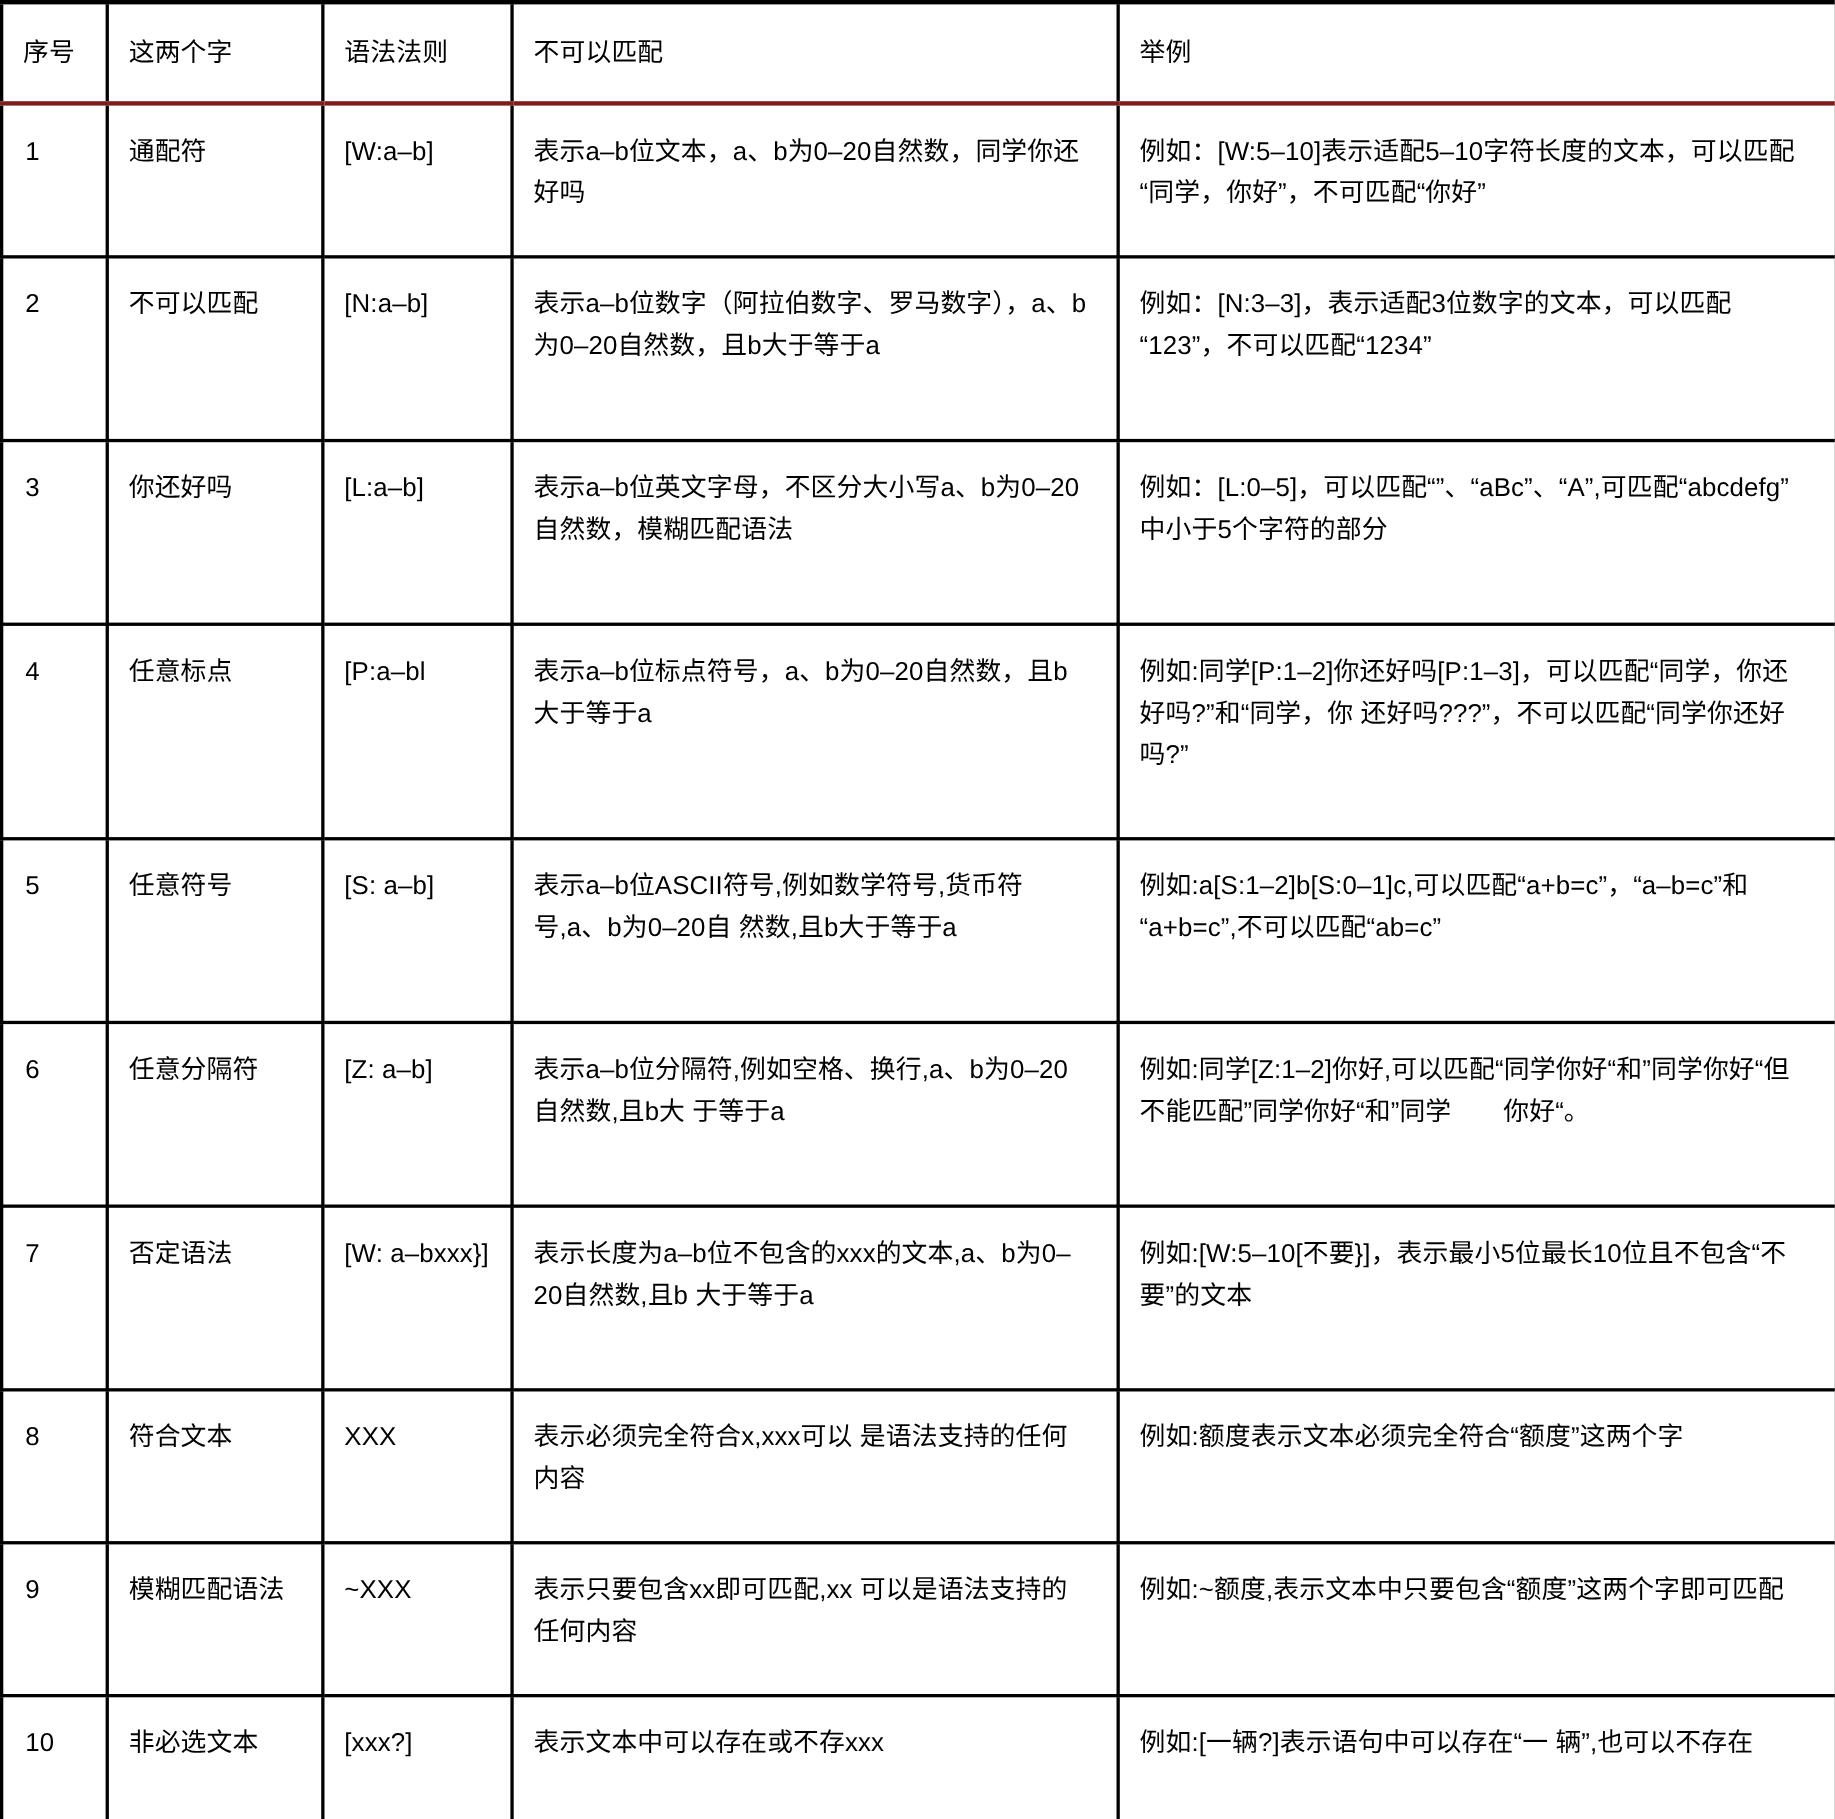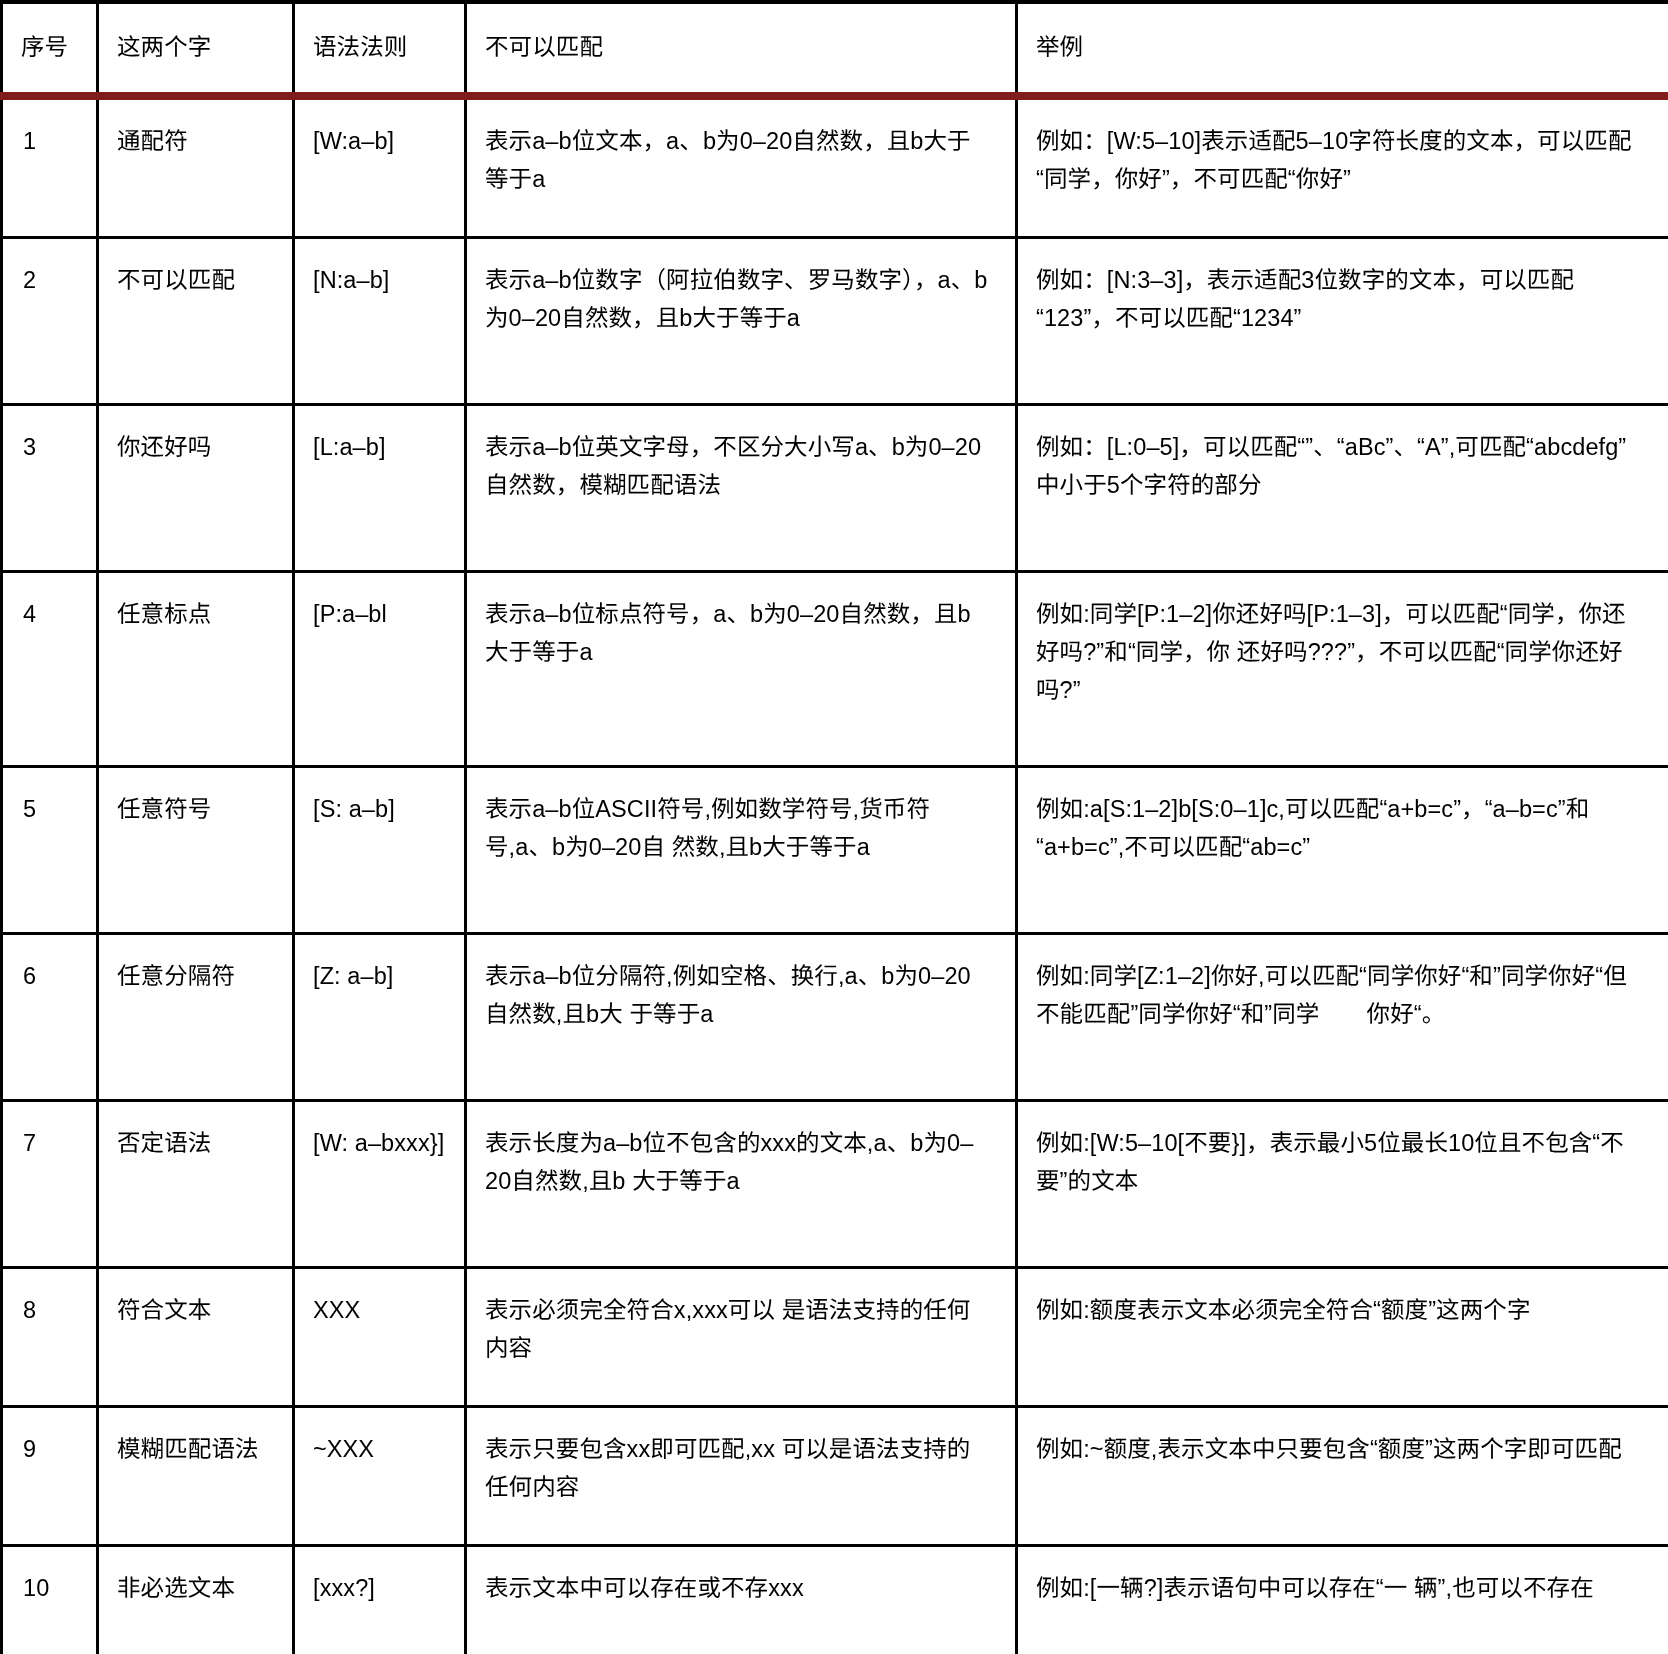--- a/index.html
+++ b/index.html
@@ -49,21 +49,21 @@
     word-break: break-word;
     overflow-wrap: anywhere;
     letter-spacing: 0.1px;
   }
   table.grammar-table thead th {
     font-weight: normal;
     padding-top: 24px;
     padding-bottom: 26px;
   }
   table.grammar-table tr.header-row th {
-    border-bottom: 8px solid #7f1d1d;
+    border-bottom: 4px solid #7f1d1d;
   }
   table.grammar-table td.cell-idx {
     padding-left: 20px;
   }
   table.grammar-table td.cell-desc,
   table.grammar-table td.cell-ex {
     padding-right: 22px;
   }
   
   tr.r-1 td { height: 92px; }
@@ -96,21 +96,21 @@
         <th class="cell-rule">语法法则</th>
         <th class="cell-desc">不可以匹配</th>
         <th class="cell-ex">举例</th>
       </tr>
     </thead>
     <tbody>
       <tr class="r-1">
         <td class="cell-idx">1</td>
         <td class="cell-name">通配符</td>
         <td class="cell-rule">[W:a–b]</td>
-        <td class="cell-desc">表示a–b位文本，a、b为0–20自然数，且b大于等于a</td>
+        <td class="cell-desc">表示a–b位文本，a、b为0–20自然数，同学你还好吗</td>
         <td class="cell-ex">例如：[W:5–10]表示适配5–10字符长度的文本，可以匹配“同学，你好”，不可匹配“你好”</td>
       </tr>
       <tr class="r-2">
         <td class="cell-idx">2</td>
         <td class="cell-name">不可以匹配</td>
         <td class="cell-rule">[N:a–b]</td>
         <td class="cell-desc">表示a–b位数字（阿拉伯数字、罗马数字），a、b为0–20自然数，且b大于等于a</td>
         <td class="cell-ex">例如：[N:3–3]，表示适配3位数字的文本，可以匹配“123”，不可以匹配“1234”</td>
       </tr>
       <tr class="r-3">

